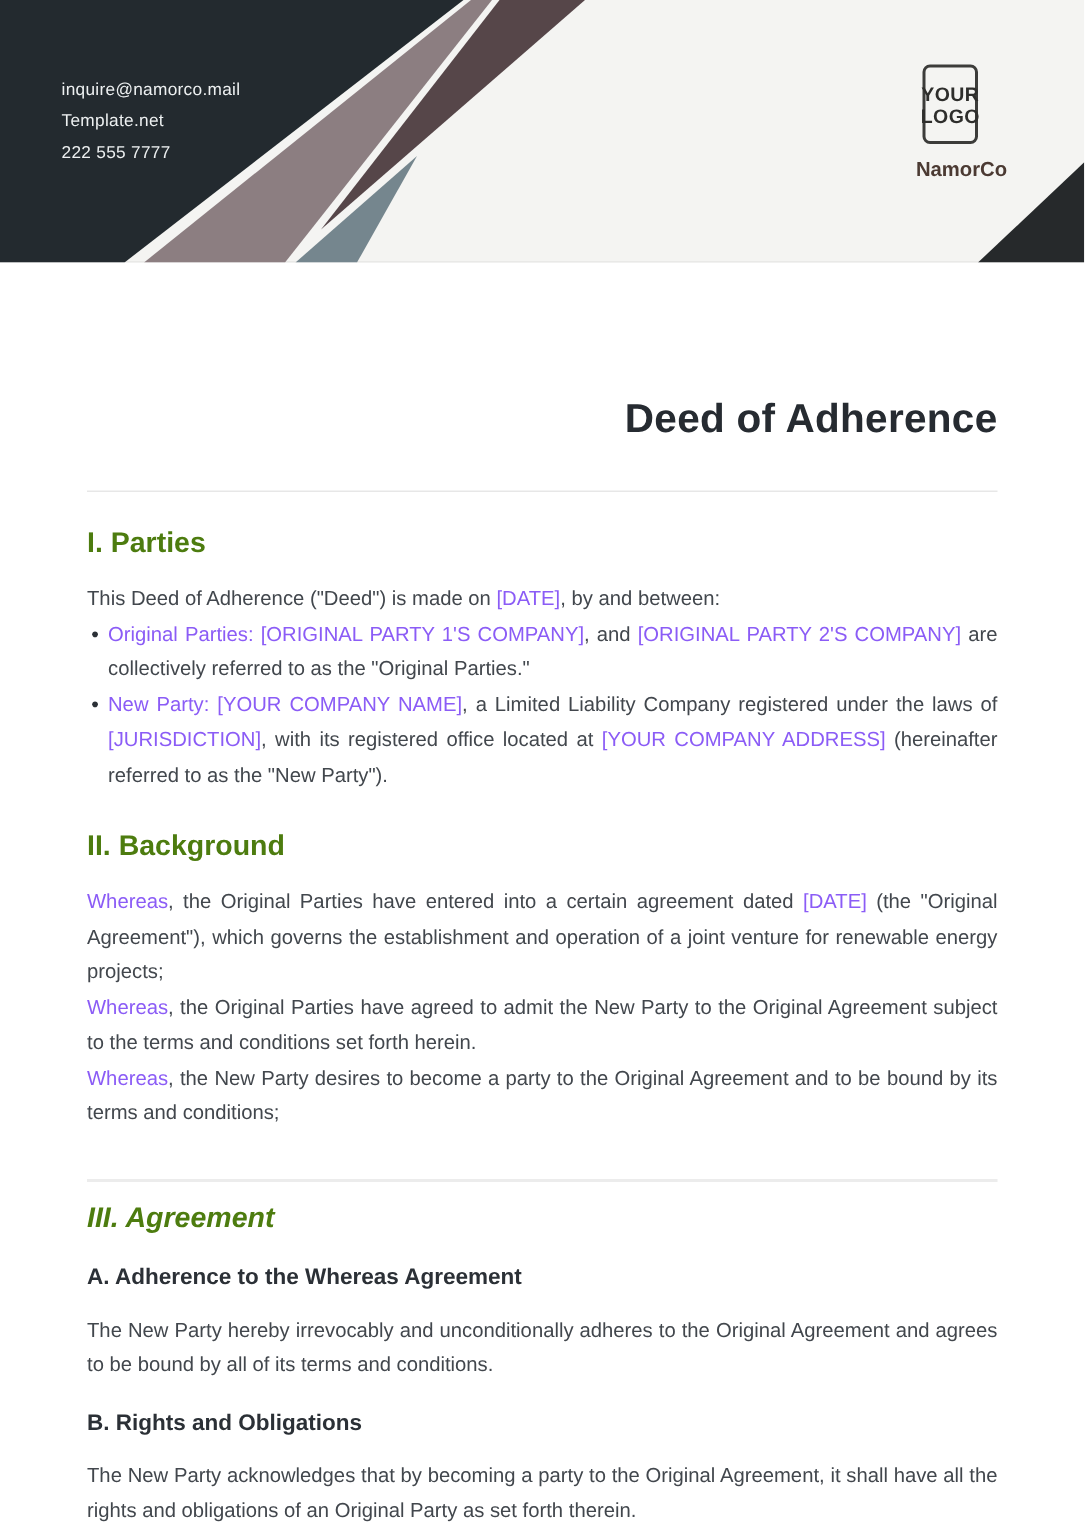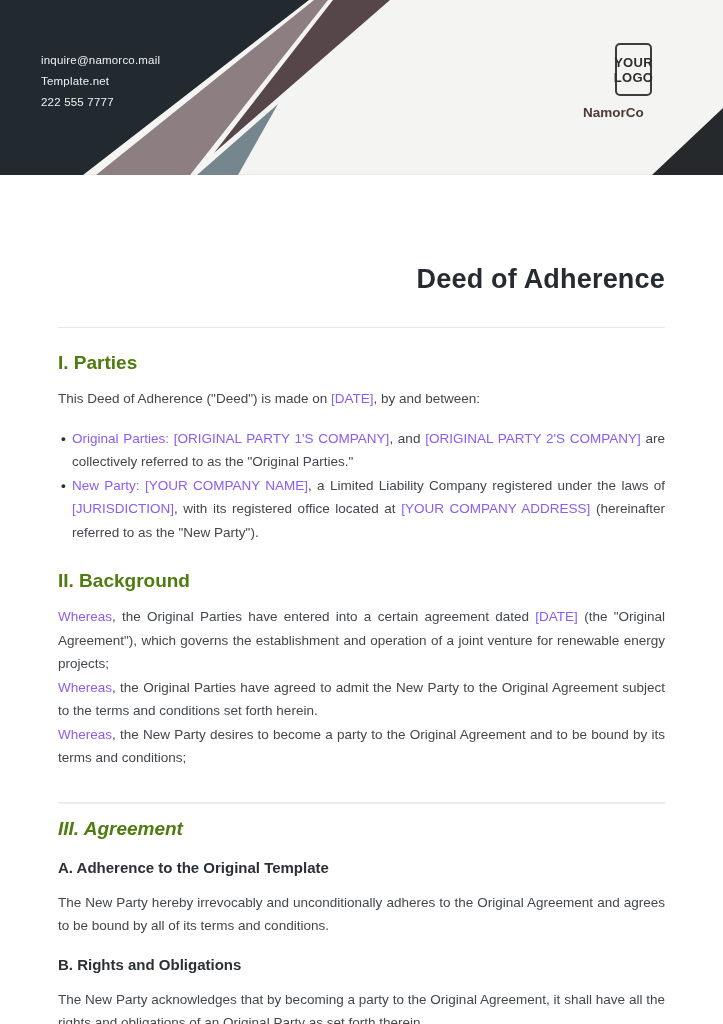--- a/index.html
+++ b/index.html
@@ -30,21 +30,21 @@
     position: absolute; left: 615px; top: 43px;
     width: 37px; height: 53px;
     border: 2px solid #3c3c3a; border-radius: 5px;
     display: flex; flex-direction: column; align-items: center; justify-content: center;
     color: #2e2e2c;
     font-size: 13px; font-weight: 600; line-height: 15px; letter-spacing: 0.3px;
     background: transparent;
   }
   .brand-name {
     position: absolute; left: 583px; top: 105px; width: 116px;
-    text-align: left;
+    text-align: center;
     font-size: 13.5px; font-weight: 700; color: #4b3a33;
   }
 
   
   main { padding: 87px 58px 0 58px; }
   h1 {
     font-size: 27px; line-height: 34px; font-weight: 600;
     color: #262b31; text-align: right; letter-spacing: 0.2px;
   }
   hr {
@@ -59,21 +59,21 @@
   h2.mt-lg { margin-top: 26px; }
   h2.mt-xl { margin-top: 13px; line-height: 24px; font-style: italic; }
   h3 {
     font-size: 15px; line-height: 20px; font-weight: 700;
     color: #2b3036; margin: 17px 0 13px 0;
   }
   p, li {
     font-size: 13.5px; line-height: 23.5px;
     color: #42474d; text-align: justify;
   }
-  ul { list-style: none; margin-top: 16px; }
+  ul { list-style: none; }
   li { position: relative; padding-left: 14px; }
   li::before {
     content: "\2022";
     position: absolute; left: 3px; top: 0;
     color: #2b3036; font-weight: 700;
   }
   .b { font-weight: 400; color: #8b5cf6; }
 </style>
 </head>
 <body>
@@ -115,20 +115,20 @@
 
     <h2 class="mt-lg">II. Background</h2>
     <p><span class="b">Whereas</span><span>, the Original Parties have entered into a certain agreement dated </span><span class="b">[DATE]</span><span> (the "Original Agreement"), which governs the establishment and operation of a joint venture for renewable energy projects;</span></p>
     <p><span class="b">Whereas</span><span>, the Original Parties have agreed to admit the New Party to the Original Agreement subject to the terms and conditions set forth herein.</span></p>
     <p><span class="b">Whereas</span><span>, the New Party desires to become a party to the Original Agreement and to be bound by its terms and conditions;</span></p>
 
     <hr class="rule-2">
 
     <h2 class="mt-xl">III. Agreement</h2>
 
-    <h3>A. Adherence to the Original Template</h3>
+    <h3>A. Adherence to the Whereas Agreement</h3>
     <p>The New Party hereby irrevocably and unconditionally adheres to the Original Agreement and agrees to be bound by all of its terms and conditions.</p>
 
     <h3>B. Rights and Obligations</h3>
     <p>The New Party acknowledges that by becoming a party to the Original Agreement, it shall have all the rights and obligations of an Original Party as set forth therein.</p>
   </main>
 
 </div>
 
 </body></html>

